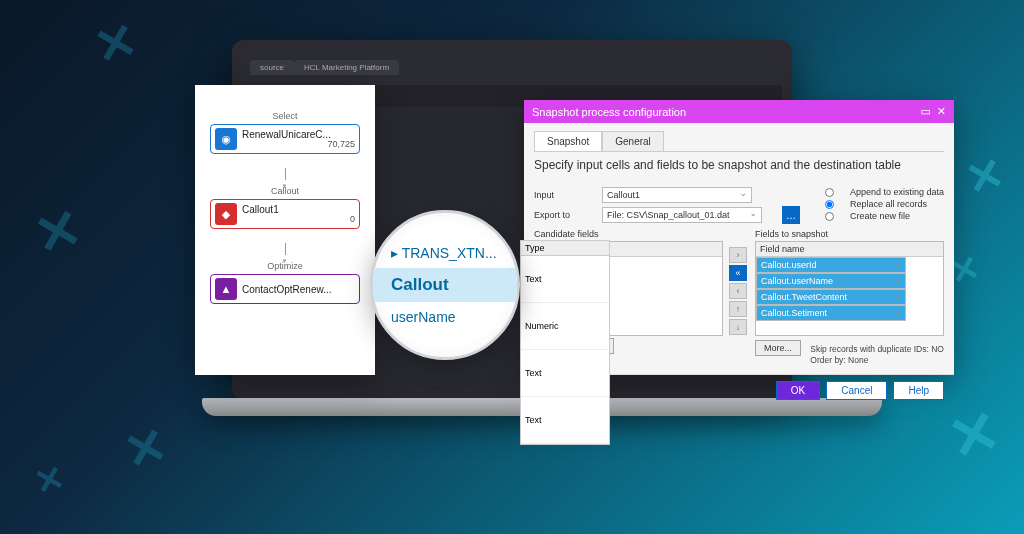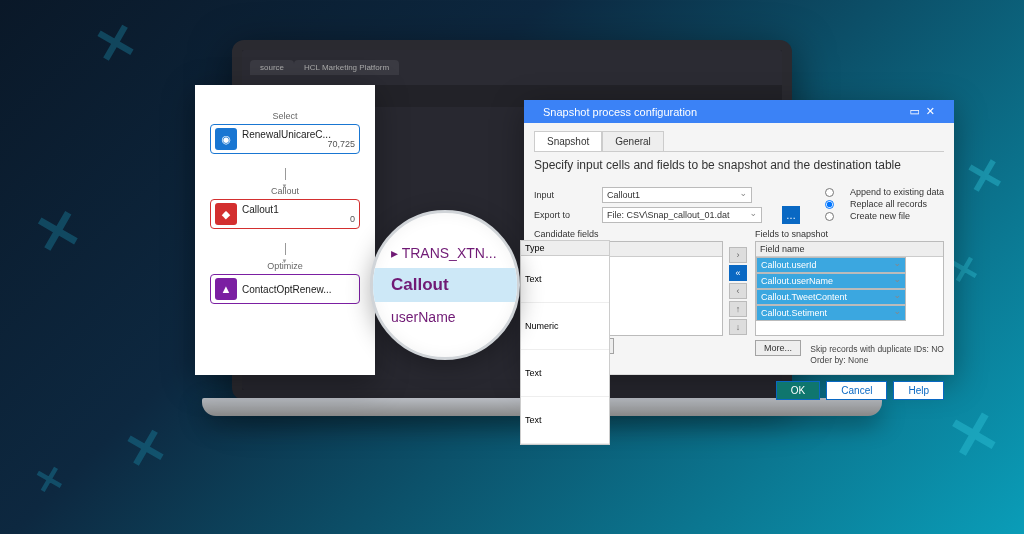--- a/index.html
+++ b/index.html
@@ -30,21 +30,21 @@
 .flow-box.purple{border-color:#7b1fa2}
 .flow-icon{width:22px;height:22px;border-radius:3px;margin-right:5px;display:flex;align-items:center;justify-content:center;color:#fff;font-size:11px;flex-shrink:0}
 .flow-icon.blue{background:#1976d2}
 .flow-icon.red{background:#d32f2f}
 .flow-icon.purple{background:#7b1fa2}
 .flow-text{font-size:10px;color:#222;line-height:1.1;flex:1;overflow:hidden}
 .flow-num{font-size:9px;color:#555;text-align:right}
 .flow-arrow{width:1px;height:12px;background:#999;margin:2px auto}
 .flow-arrow::after{content:"▼";font-size:6px;color:#999;position:relative;left:-3px;top:6px}
 .dialog{position:absolute;right:70px;top:100px;width:430px;height:275px;background:#f5f5f5;box-shadow:0 8px 30px rgba(0,0,0,.35);font-size:10px;color:#333}
-.dialog-title{background:#3b82f6;color:#fff;padding:5px 19px;font-size:11px;display:flex;justify-content:space-between;align-items:center}
+.dialog-title{background:#d946ef;color:#fff;padding:5px 8px;font-size:11px;display:flex;justify-content:space-between;align-items:center}
 .dialog-title-controls{display:flex;gap:6px}
 .dialog-body{padding:8px 10px}
 .tabs{display:flex;border-bottom:1px solid #ccc;margin-bottom:6px}
 .tabb{padding:4px 12px;font-size:10px;border:1px solid #ccc;border-bottom:none;background:#eee;cursor:pointer}
 .tabb.active{background:#fff}
 .instr{font-size:12px;margin-bottom:15px}
 .row{display:flex;align-items:center;gap:20px;margin-bottom:3px}
 .row label{width:48px;font-size:9px}
 .sel{flex:1;border:1px solid #bbb;padding:2px 4px;font-size:9px;background:#fff;max-width:150px;position:relative}
 .sel::after{content:"⌄";position:absolute;right:4px;top:0;color:#888}
@@ -60,23 +60,23 @@
 .listbox{border:1px solid #bbb;background:#fff;height:95px;overflow:hidden}
 .listbox .hdr{background:#eee;padding:2px 4px;font-size:9px;border-bottom:1px solid #ccc}
 .listbox .item{padding:2px 4px;font-size:9px}
 .listbox .item.sel{background:#3ba7e0;color:#fff}
 .xfer{width:18px;height:16px;background:#ddd;color:#666;display:flex;align-items:center;justify-content:center;font-size:9px;border:1px solid #bbb}
 .xfer.active{background:#0968c3;color:#fff;border-color:#0968c3}
 .btn-small{border:1px solid #a3a3a3;background:#eee;padding:2px 8px;font-size:9px;cursor:pointer}
 .meta{font-size:8.5px;color:#444;margin-top:4px;line-height:1.3}
 .dialog-footer{display:flex;gap:6px;justify-content:flex-end;padding:6px 10px;border-top:1px solid #ddd}
 .dlg-btn{border:1px solid #0968c3;padding:3px 14px;font-size:10px;background:#fff;color:#0968c3;cursor:pointer}
-.dlg-btn.primary{background:#0f766e;color:#fff}
+.dlg-btn.primary{background:#6d28d9;color:#fff}
 .magnifier{position:absolute;left:370px;top:210px;width:150px;height:150px;border-radius:50%;background:#fff;border:3px solid #d0d4d8;box-shadow:0 6px 25px rgba(0,0,0,.3),inset 0 0 15px rgba(0,0,0,.05);overflow:hidden;display:flex;flex-direction:column;justify-content:center;padding:0 14px}
-.mag-item{font-size:14px;padding:6px 4px;color:#701a75}
+.mag-item{font-size:14px;padding:6px 4px;color:#0369a1}
 .mag-item.big{font-size:17px;font-weight:bold;background:#cde8f7;margin:1px -14px;padding:7px 18px}
 .type-col{position:absolute;left:520px;top:240px;width:90px;background:#fff;border:1px solid #ccc;font-size:9px}
 .type-col .h{background:#eee;padding:2px 4px;border-bottom:1px solid #ccc}
 .type-col .r{padding:18px 4px;border-bottom:1px solid #eee}
 </style>
 </head>
 <body>
 
 <div class="x-deco x1">✕</div>
 <div class="x-deco x2">✕</div>

